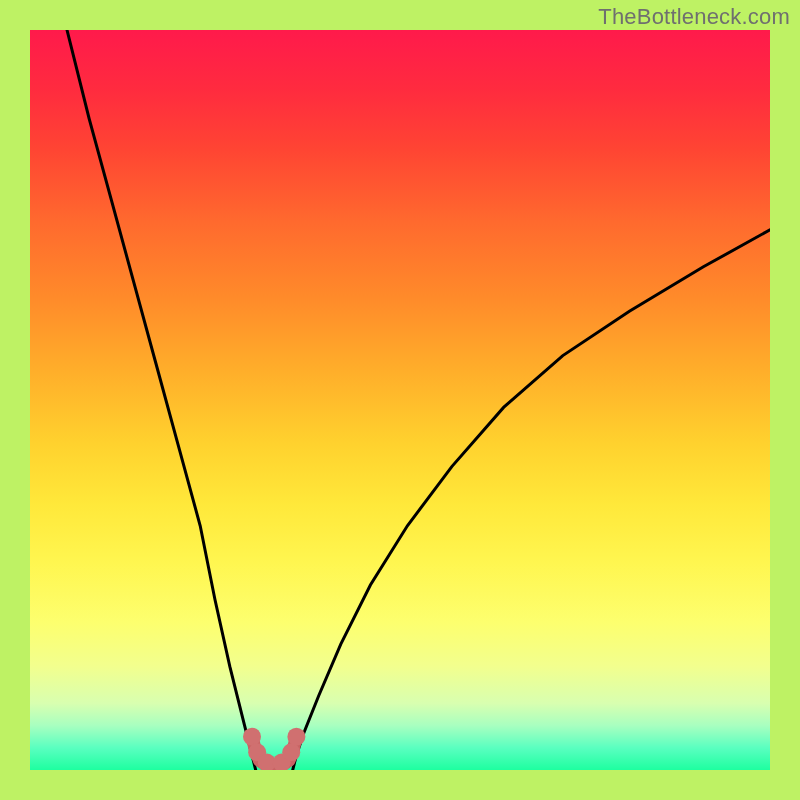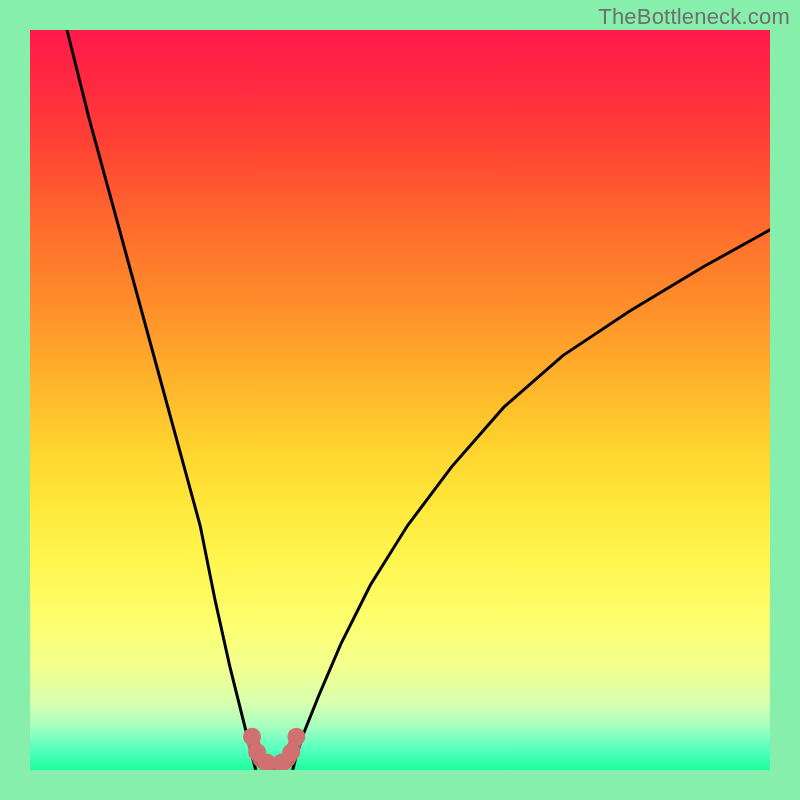--- a/index.html
+++ b/index.html
@@ -10,21 +10,21 @@
     background: #000;
     overflow: hidden;
     font-family: Arial, Helvetica, sans-serif;
   }
   .frame {
     position: absolute;
     top: 0;
     left: 0;
     width: 800px;
     height: 800px;
-    background: #86efac;
+    background: #bef264;
   }
   .plot {
     position: absolute;
     top: 30px;
     left: 30px;
     width: 740px;
     height: 740px;
     background: linear-gradient(to bottom,
       #ff1a4b 0%,
       #ff2b3f 8%,

